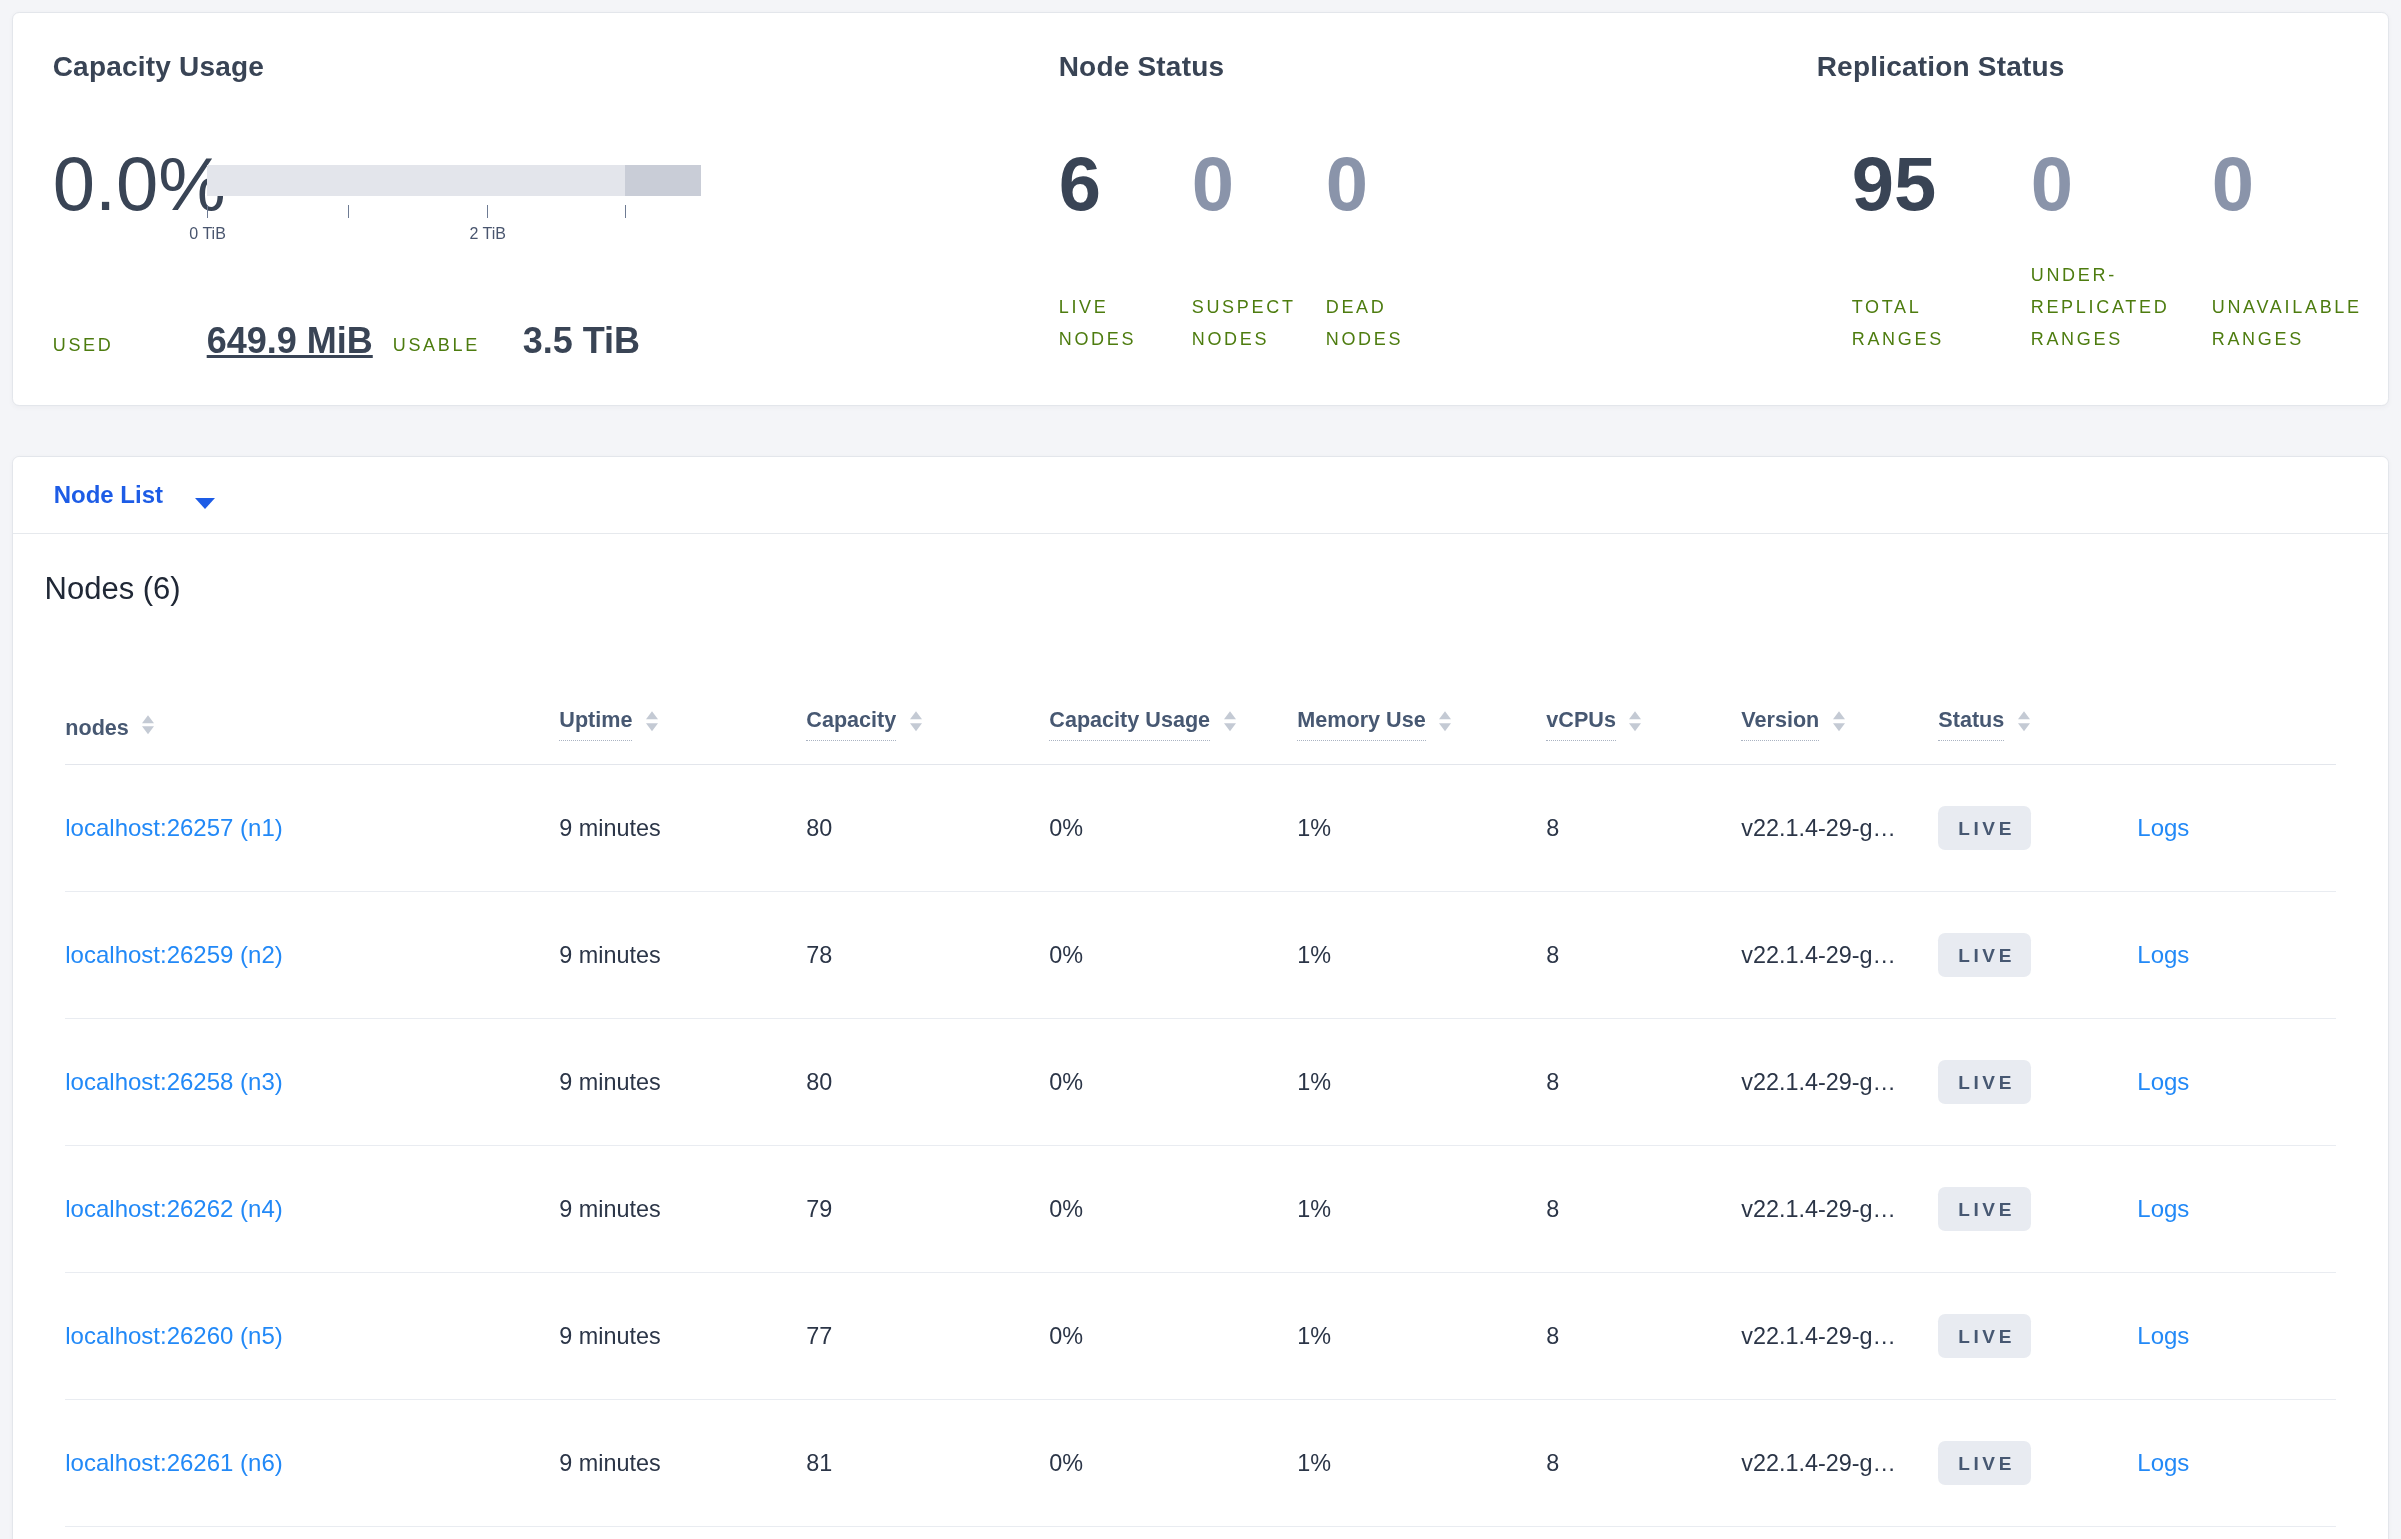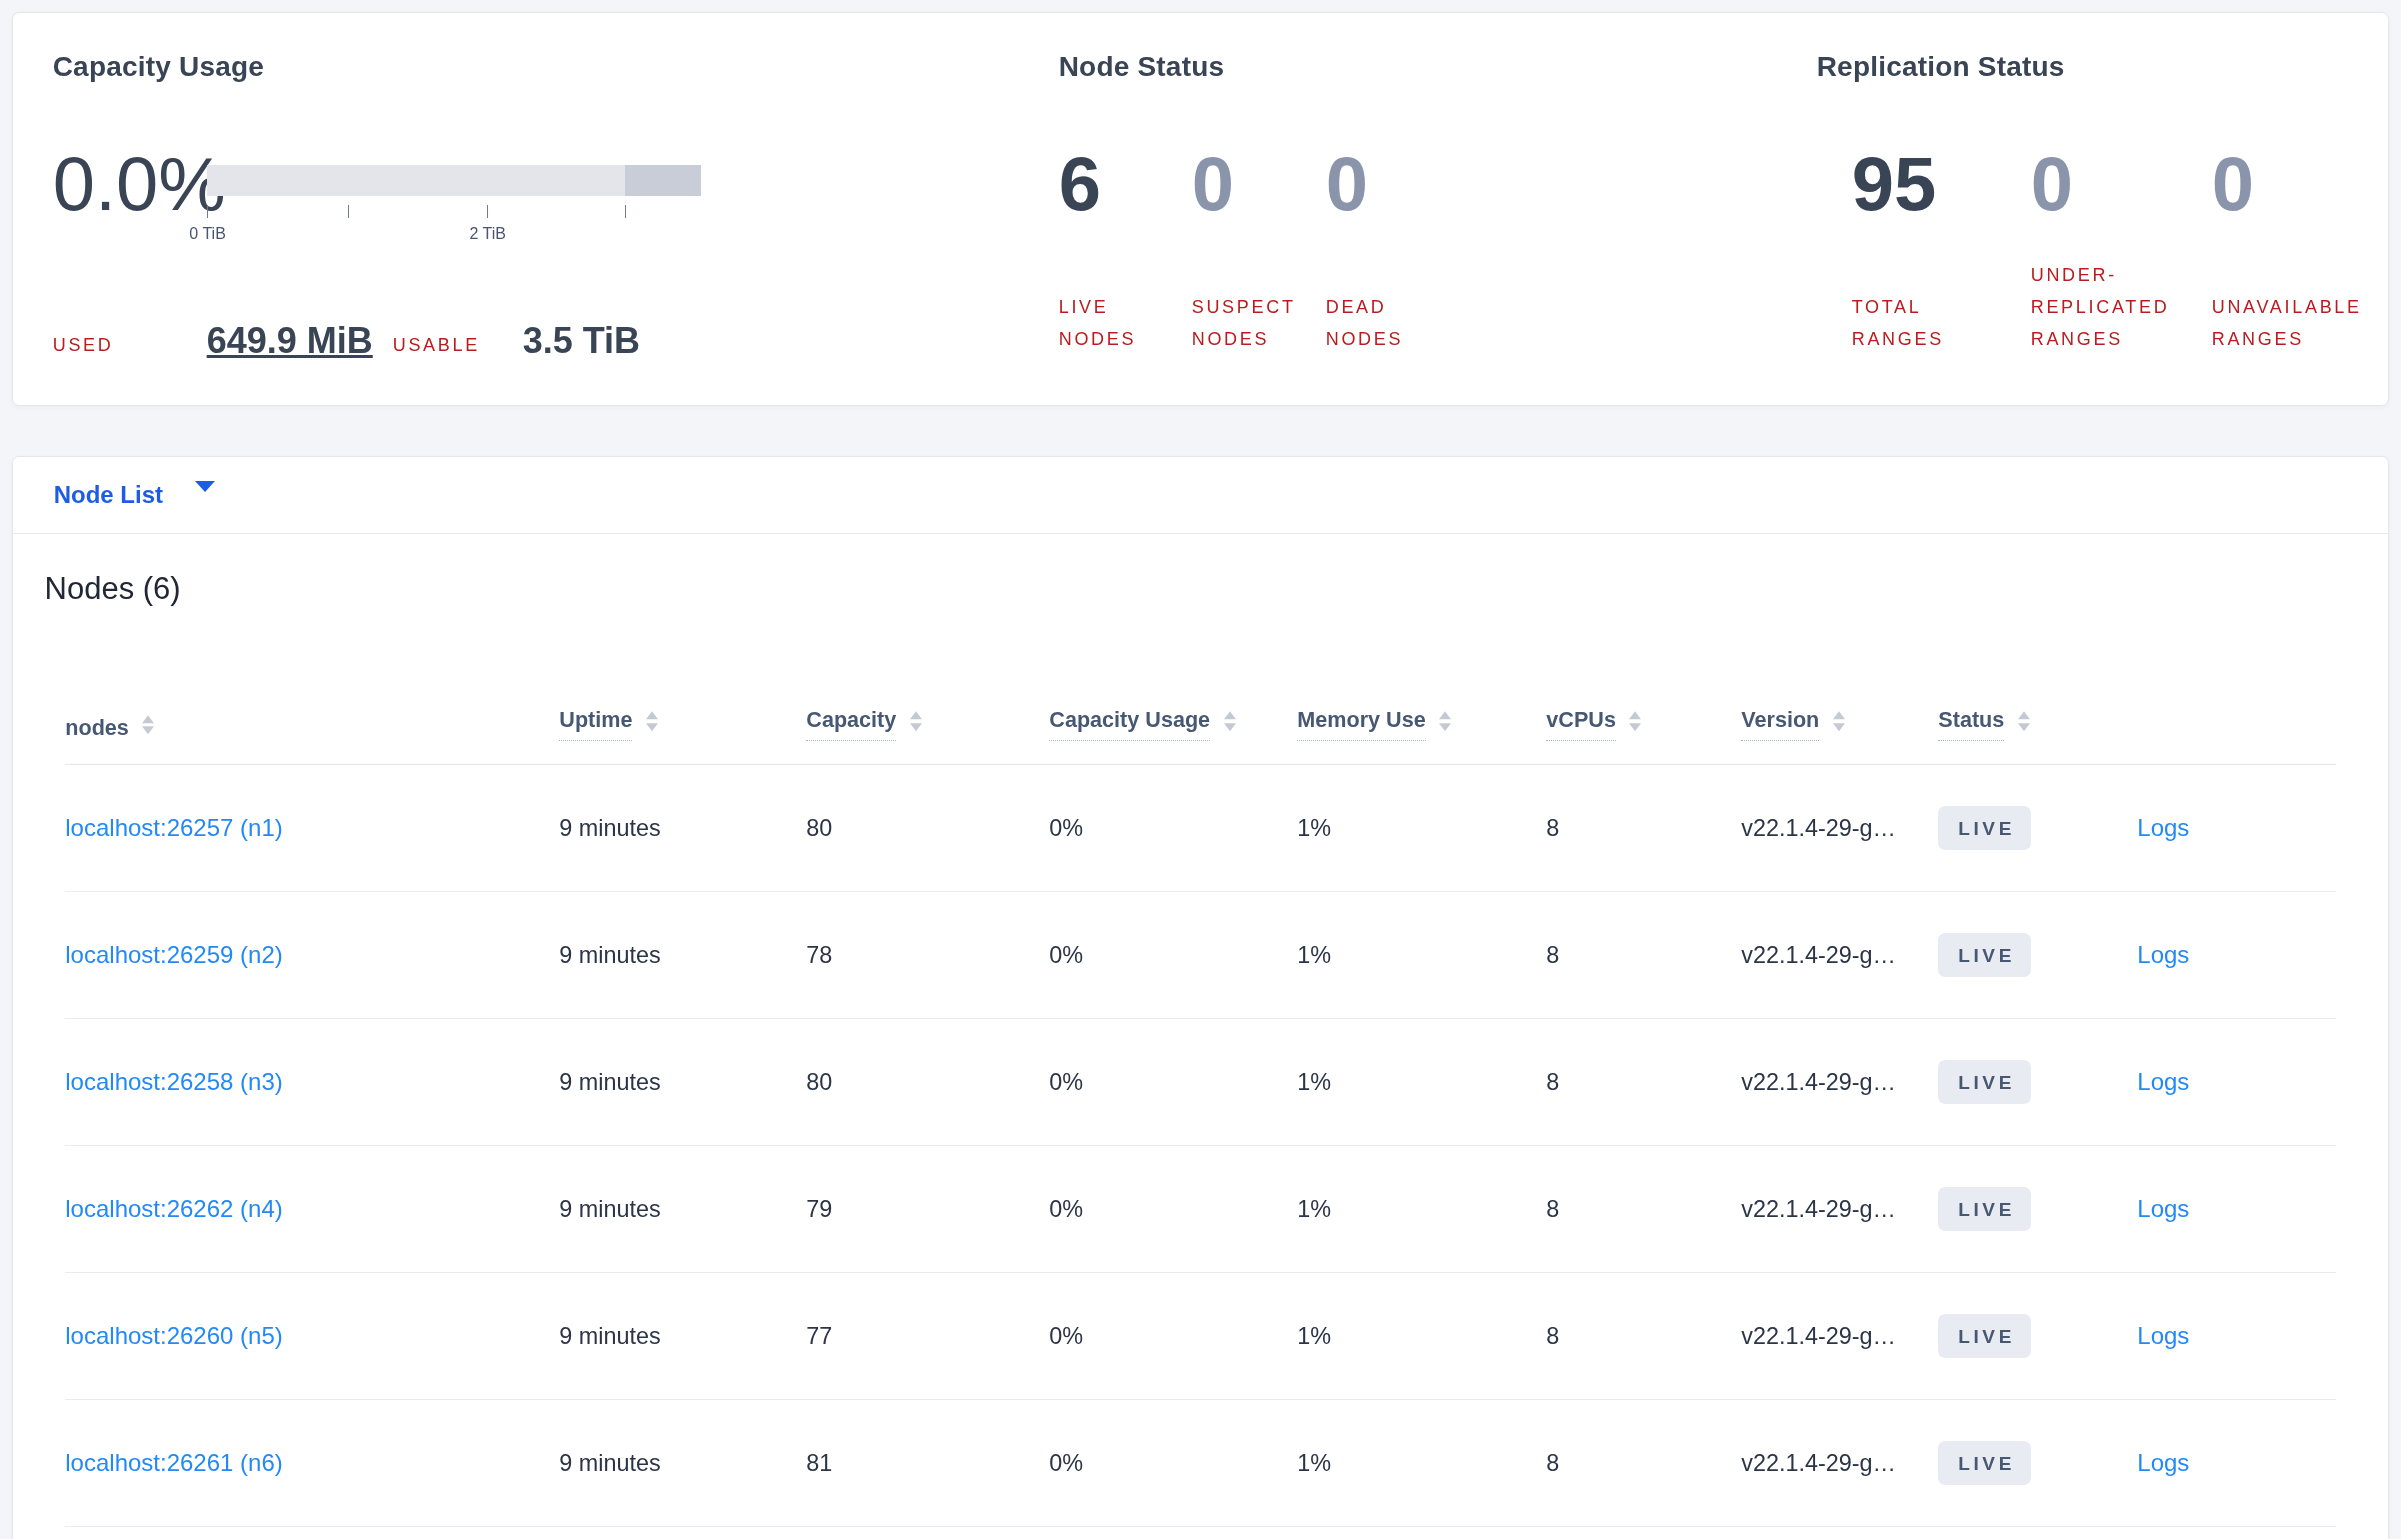--- a/index.html
+++ b/index.html
@@ -27,21 +27,21 @@
   .sec-repl     { left:1804px; width:568px; }
   .sec-title { margin:0; font-size:28px; font-weight:600; color:#394455; letter-spacing:0.2px; }
 
   .big { font-size:76px; font-weight:700; color:#394455; line-height:1; }
   .big.muted { color:#8a94aa; font-weight:600; }
 
   .big-row { position:absolute; top:95px; left:0; display:flex; }
   .labels-row { position:absolute; bottom:5.4px; left:0; display:flex; align-items:flex-end; }
   .stat-col-n1 { width:133px; } .stat-col-n2 { width:134px; }
   .stat-col-r1 { width:179px;margin-left:35px; } .stat-col-r2 { width:181px; }
-  .stat-label { font-size:18px; letter-spacing:2.7px; color:#b91c1c; line-height:32px; }
+  .stat-label { font-size:18px; letter-spacing:2.7px; color:#4d7c0f; line-height:32px; }
   .stat-label span { display:block; }
 
   
   .cap-percent { position:absolute; top:95px; left:0; font-size:76px; font-weight:400; line-height:1; color:#394455; }
   .cap-chart { position:absolute; left:154px; top:114px; width:494px; }
   .cap-track { position:relative; height:31px; background:#e3e5eb; }
   .cap-track-dark { position:absolute; right:0; top:0; width:76px; height:31px; background:#c9cdd7; }
   .cap-axis { position:relative; height:59px; }
   .tick { position:absolute; top:9px; width:1.8px; height:13.5px; background:#6e7b93; }
   .tick-label { position:absolute; top:29px; transform:translateX(-50%); font-size:16px; color:#49556e; white-space:nowrap; }
@@ -51,21 +51,21 @@
   .f-used-label { left:0; } .f-used-value { left:154px;text-decoration:underline; }
   .f-usable-label { left:340px; } .f-usable-value { left:470px; }
 
   
   .list-card { margin-top:50px; }
   .selector-strip {
     height:76px; display:flex; align-items:center;
     padding-left:41px; border-bottom:1.8px solid #e6e9ed;
     border-radius:7.2px 7.2px 0 0; background:#fff;
   }
-  .selector { display:flex; align-items:flex-start; gap:32px; color:#1d5ce6; font-size:24px; font-weight:600; cursor:pointer; }
+  .selector { display:flex; align-items:flex-end; gap:32px; color:#1d5ce6; font-size:24px; font-weight:600; cursor:pointer; }
   .caret-down { width:0; height:0; border-left:10px solid transparent; border-right:10px solid transparent; border-top:11.7px solid #1d5ce6; }
 
   .nodes-body { padding:34px 31px 36px; }
   .nodes-title { margin:0 0 0 0.9px; font-size:31px; font-weight:500; color:#202836; line-height:41px; }
   .tablewrap { margin:0 21.6px; }
   .grid-row {
     display:grid;
     grid-template-columns:494px 247px 243px 248px 249px 195px 197px 199px 1fr;
     align-items:center;
   }

